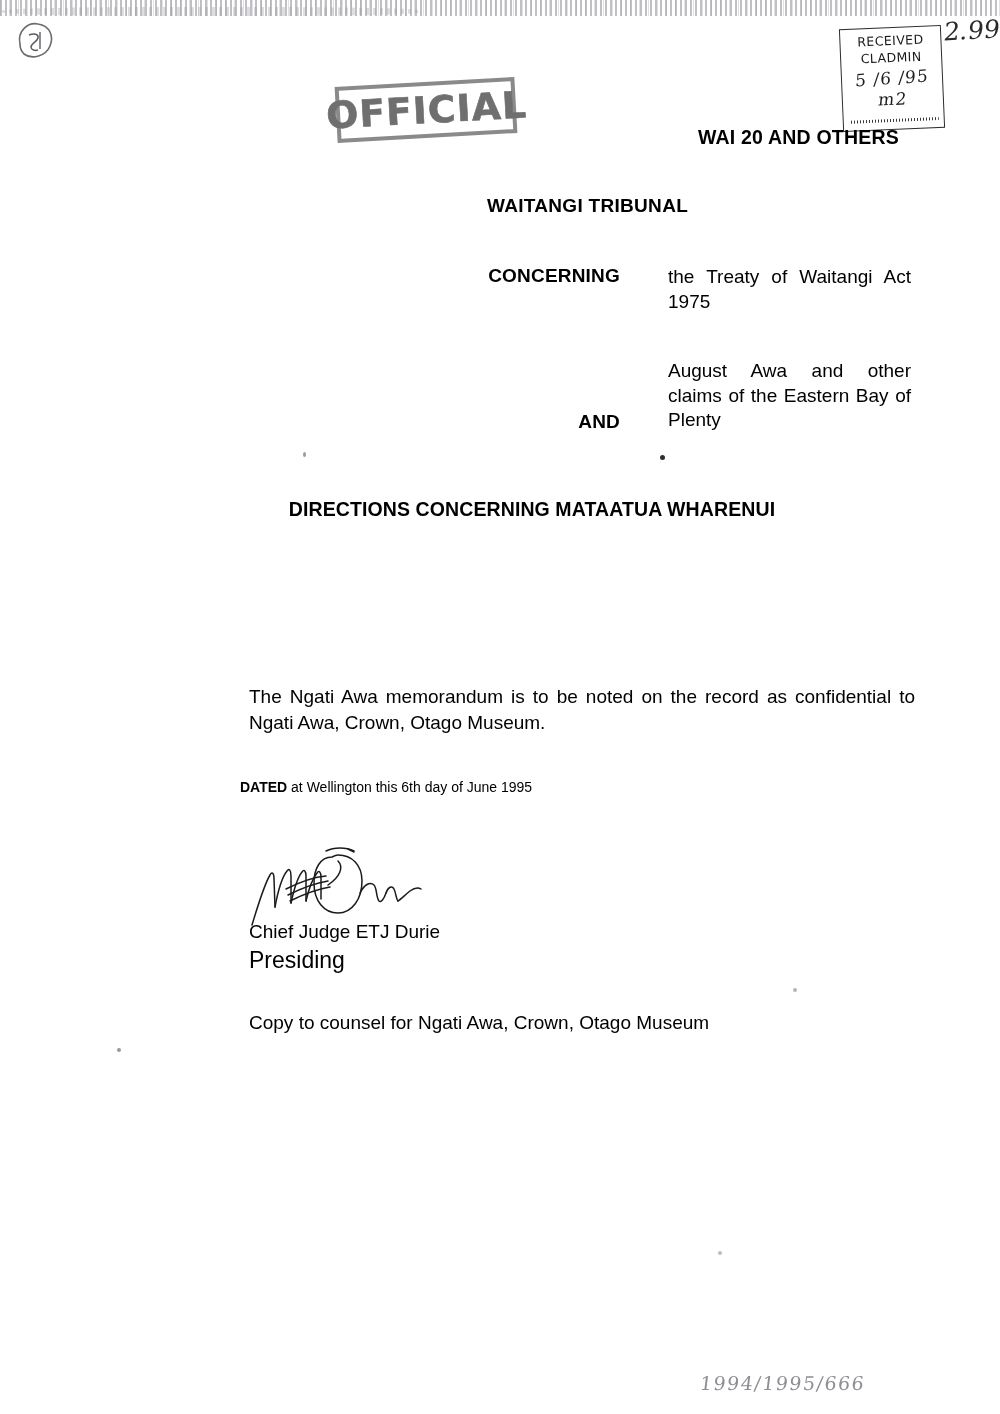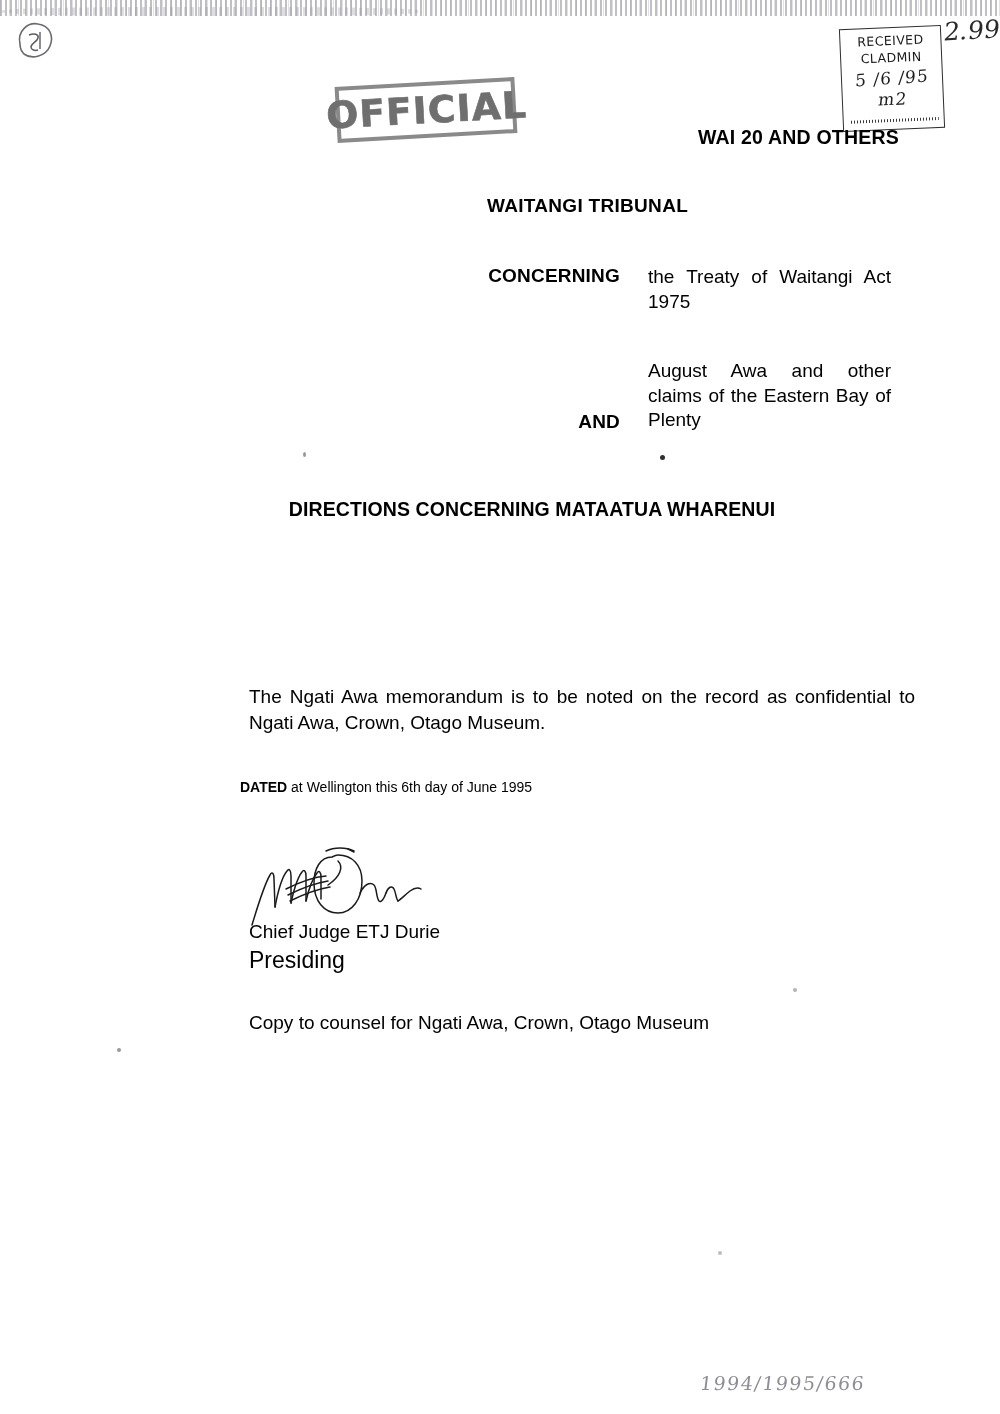--- a/index.html
+++ b/index.html
@@ -172,21 +172,21 @@
   .party-label {
     width: 180px;
     text-align: right;
     font-size: 19px;
     font-weight: 700;
     letter-spacing: 0.2px;
     flex: 0 0 180px;
   }
   .party-value {
     width: 243px;
-    margin-left: 28px;
+    margin-left: 48px;
     font-size: 19px;
     line-height: 24.5px;
     text-align: justify;
     text-align-last: left;
   }
   #row-concerning { left: 440px; top: 265px; }
   #row-and        { left: 440px; top: 359px; align-items: flex-end; }
 
   .main-heading {
     position: absolute;

